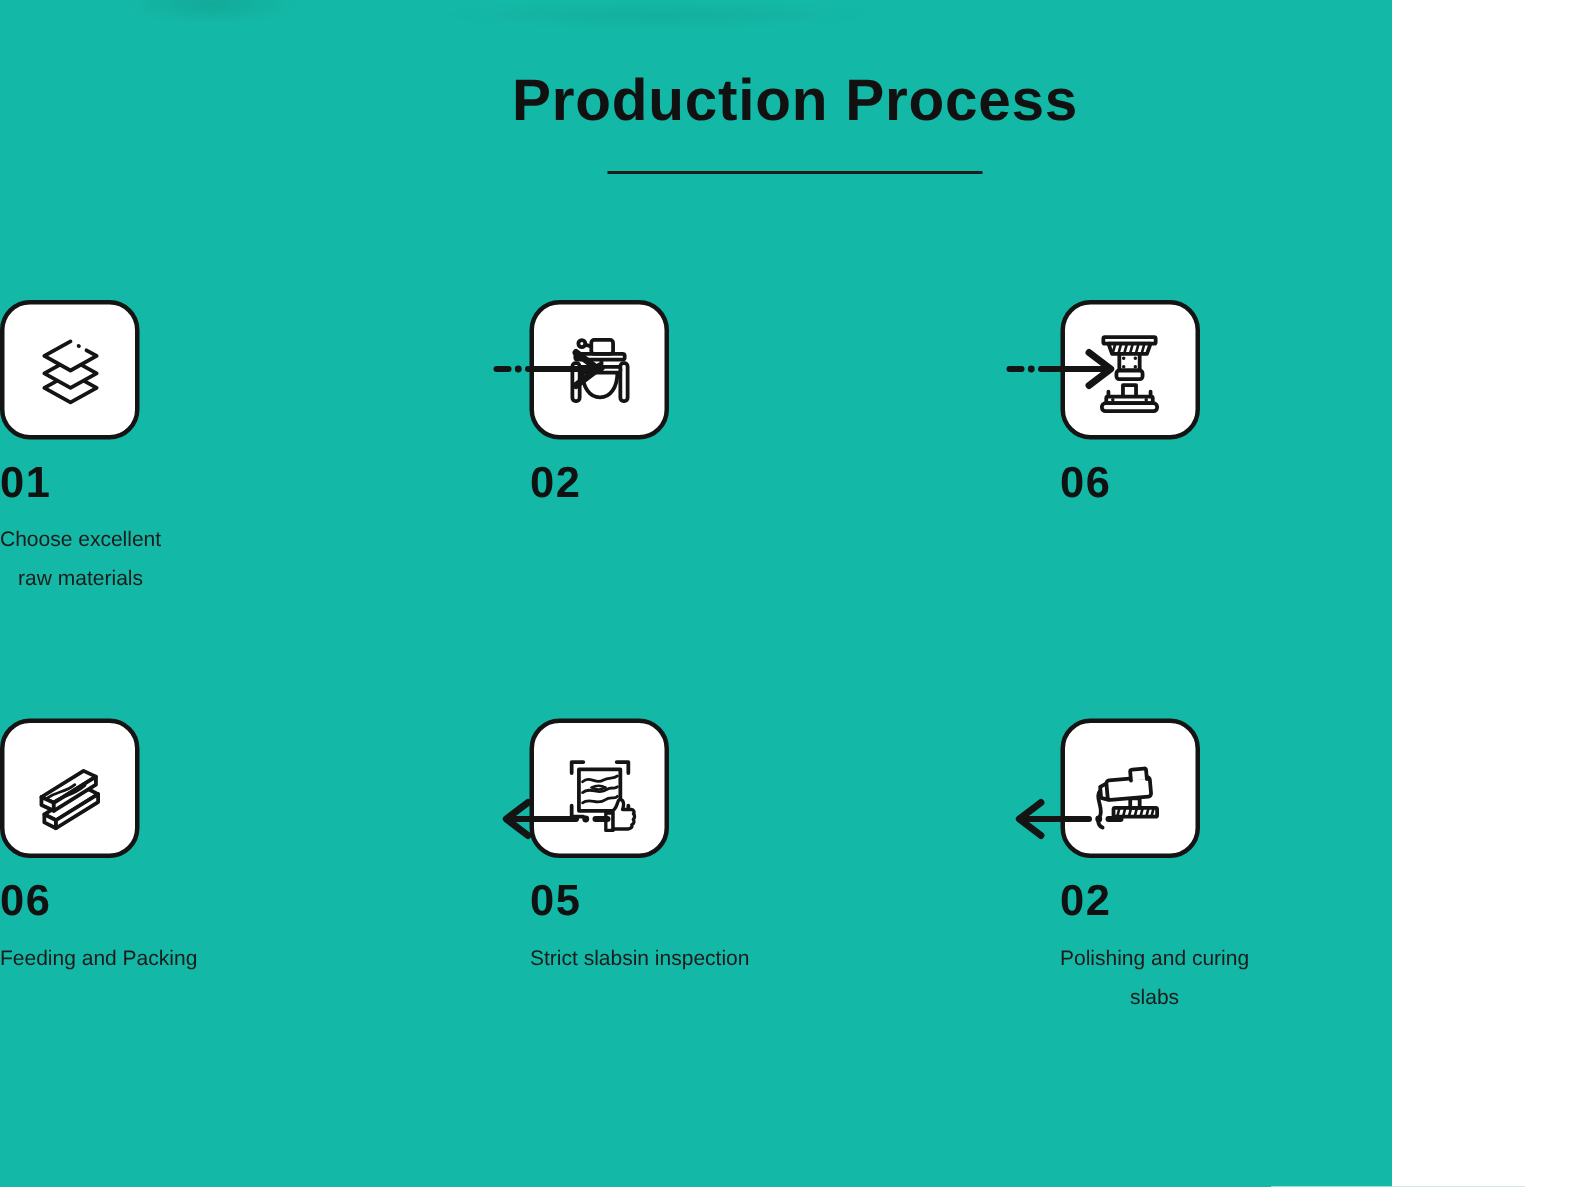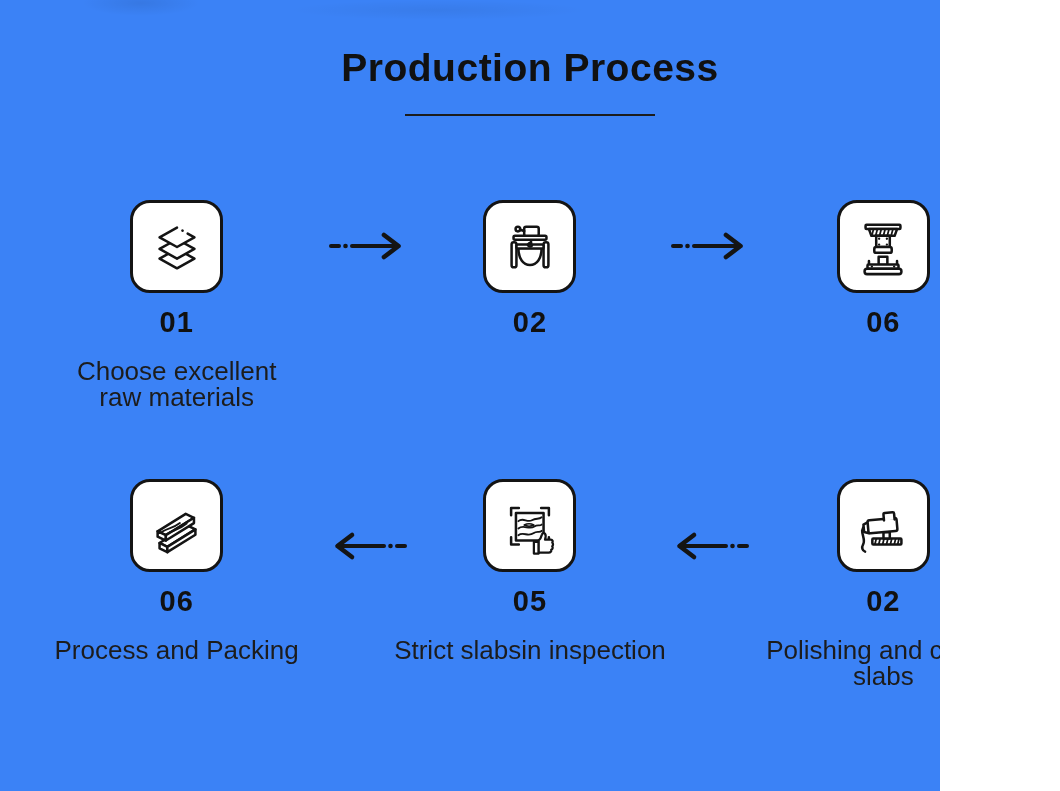--- a/index.html
+++ b/index.html
@@ -1,45 +1,45 @@
 <!DOCTYPE html>
 <html><head>
 <meta charset="utf-8">
 <style>
   html,body{margin:0;padding:0;background:#fff;}
   .canvas{
-    position:relative;width:928px;height:791px;background:#3b82f6;
-    font-family:"Liberation Sans", sans-serif;color:#141414;overflow:hidden;padding-left:12px;
+    position:relative;width:928px;height:791px;background:#14b8a6;
+    font-family:"Liberation Sans", sans-serif;color:#141414;overflow:hidden;
   }
   
   .artifact1{position:absolute;top:-10px;left:82px;width:118px;height:26px;border-radius:50%;
     background:radial-gradient(closest-side, rgba(0,0,0,0.08), rgba(0,0,0,0));}
   .artifact2{position:absolute;top:0px;left:288px;width:300px;height:20px;border-radius:50%;
     background:radial-gradient(closest-side, rgba(0,0,0,0.05), rgba(0,0,0,0));}
 
   .title{
     position:absolute;top:46px;left:0;width:1060px;margin:0;
     text-align:center;font-size:39px;font-weight:700;letter-spacing:.5px;color:#111;
   }
   .title-underline{
     position:absolute;top:114px;left:405px;width:250px;height:2px;background:#1c1c1c;
   }
 
   .row{position:absolute;left:0;width:1060px;display:grid;grid-template-columns:repeat(3,1fr);}
   .row1{top:200px;}
   .row2{top:479px;}
 
-  .step{display:flex;flex-direction:column;align-items:center;}
+  .step{display:flex;flex-direction:column;align-items:flex-start;}
   .icon-box{
     width:93px;height:93px;border:3px solid #141414;border-radius:20px;
     display:flex;align-items:center;justify-content:center;background:#fff;box-sizing:border-box;
   }
   .step-number{margin-top:12px;font-size:29px;font-weight:700;color:#111;line-height:34px;letter-spacing:1px;}
   .step-label{
-    margin-top:20px;font-size:26px;line-height:25.5px;color:#1c1c1c;
+    margin-top:8px;font-size:14px;line-height:25.5px;color:#1c1c1c;
     text-align:center;white-space:pre-line;
   }
 
   .arrow{position:absolute;width:80px;height:30px;}
   .a1{left:328px;top:231px;}
   .a2{left:670px;top:231px;}
   .a3{left:328px;top:531px;}
   .a4{left:670px;top:531px;}
 
   svg{display:block;}
@@ -127,21 +127,21 @@
             <path d="M22 53.5 L51 35.5 L51 41 L22 59 Z" fill="#fff"></path>
             <path d="M12 37.5 L41 19.5 L49.5 23.5 L20.5 41.5 Z" fill="#fff"></path>
             <path d="M12 37.5 L20.5 41.5 L20.5 47 L12 43 Z" fill="#fff"></path>
             <path d="M20.5 41.5 L49.5 23.5 L49.5 29 L20.5 47 Z" fill="#fff"></path>
             <path d="M16.5 38 C23 33.5 28 34.5 35 29" stroke-width="1.9"></path>
             <path d="M21 40.5 C28 36 33 37 42 29.5" stroke-width="1.9"></path>
           </svg>
         </span>
       </div>
       <div class="step-number">06</div>
-      <div class="step-label">Process and Packing</div>
+      <div class="step-label">Feeding and Packing</div>
     </div>
 
     <div class="step">
       <div class="icon-box">
         <span>
           <svg width="62" height="62" viewBox="0 0 64 64" fill="none" stroke="#141414" stroke-width="2.6" stroke-linecap="round" stroke-linejoin="round">
             <path d="M12.5 21 V13.5 H20.5 M43.5 13.5 H51.5 V21 M12.5 43.5 V51 H20.5 M43.5 51 H51.5 V43.5"></path>
             <rect x="17.5" y="18.5" width="28.5" height="28.5" fill="#fff"></rect>
             <path d="M20 27 C25 22.5 29 29 34 26 C38.5 23.5 41 25.5 44 23" stroke-width="1.9"></path>
             <path d="M20 34.5 C25.5 30 31 36.5 36.5 32.5 C40 30 42 32.5 44 30.5" stroke-width="1.9"></path>

